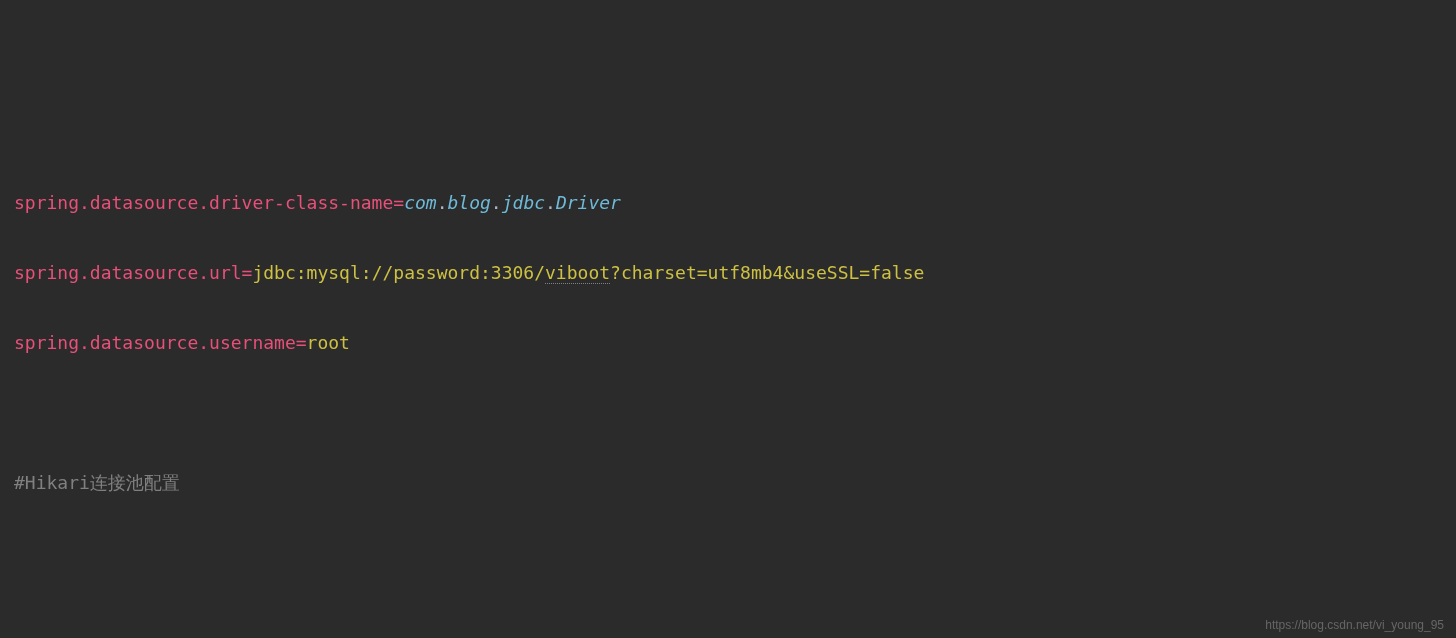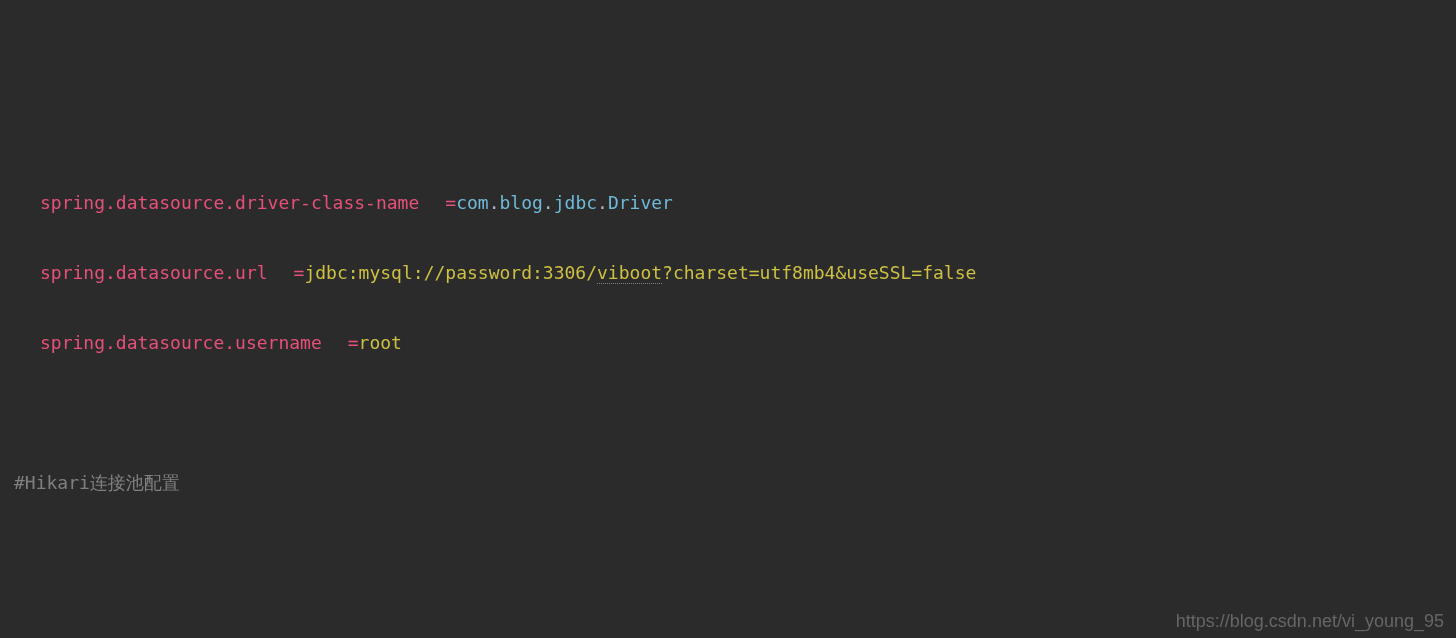--- a/index.html
+++ b/index.html
@@ -9,30 +9,30 @@
       font-size: 18px;
       line-height: 35px;
       padding: 10px 14px;
       width: 1456px;
       height: 638px;
       overflow: hidden;
       position: relative;
       white-space: pre;
     }
     .comment { color: #808080; }
-    .prop-key { color: #e8507a; margin-left: 26px; }
+    .prop-key { color: #e8507a; }
     .value-yellow { color: #cdc042; }
-    .class-ref { color: #6fbad8; }
+    .class-ref { color: #6fbad8; font-style: italic; }
     .class-punct { color: #a9b7c6; }
     .underlined { border-bottom: 1px dotted #808080; }
     .watermark {
       position: absolute;
       bottom: 6px;
       right: 12px;
-      font-size: 18px;
+      font-size: 12px;
       color: #666;
       font-family: Arial, sans-serif;
       line-height: normal;
     }
     .line { display: block; }
   </style>
 </head>
 <body>
 
 

